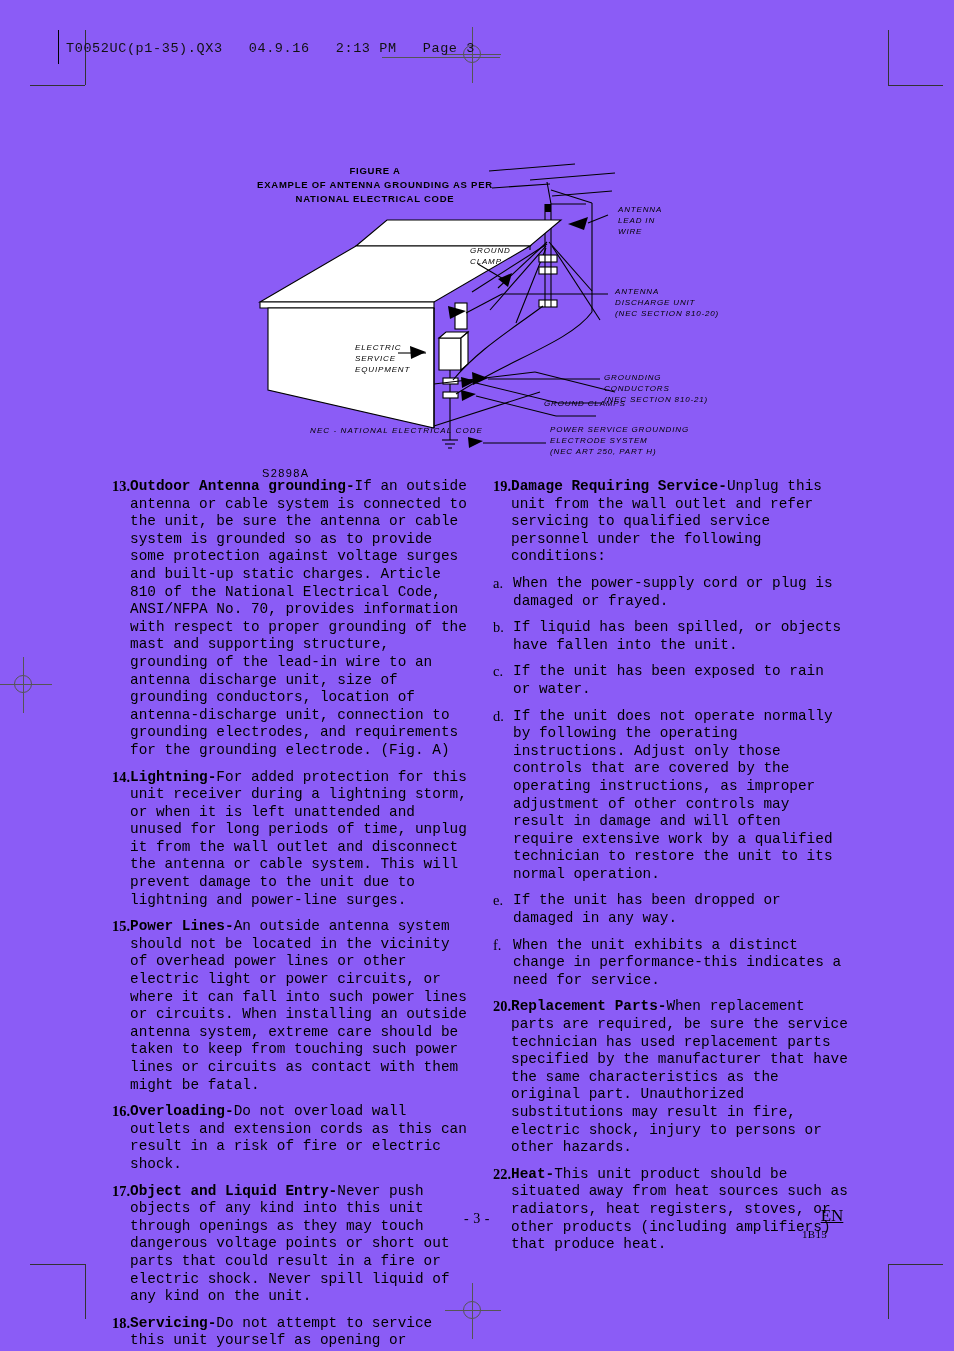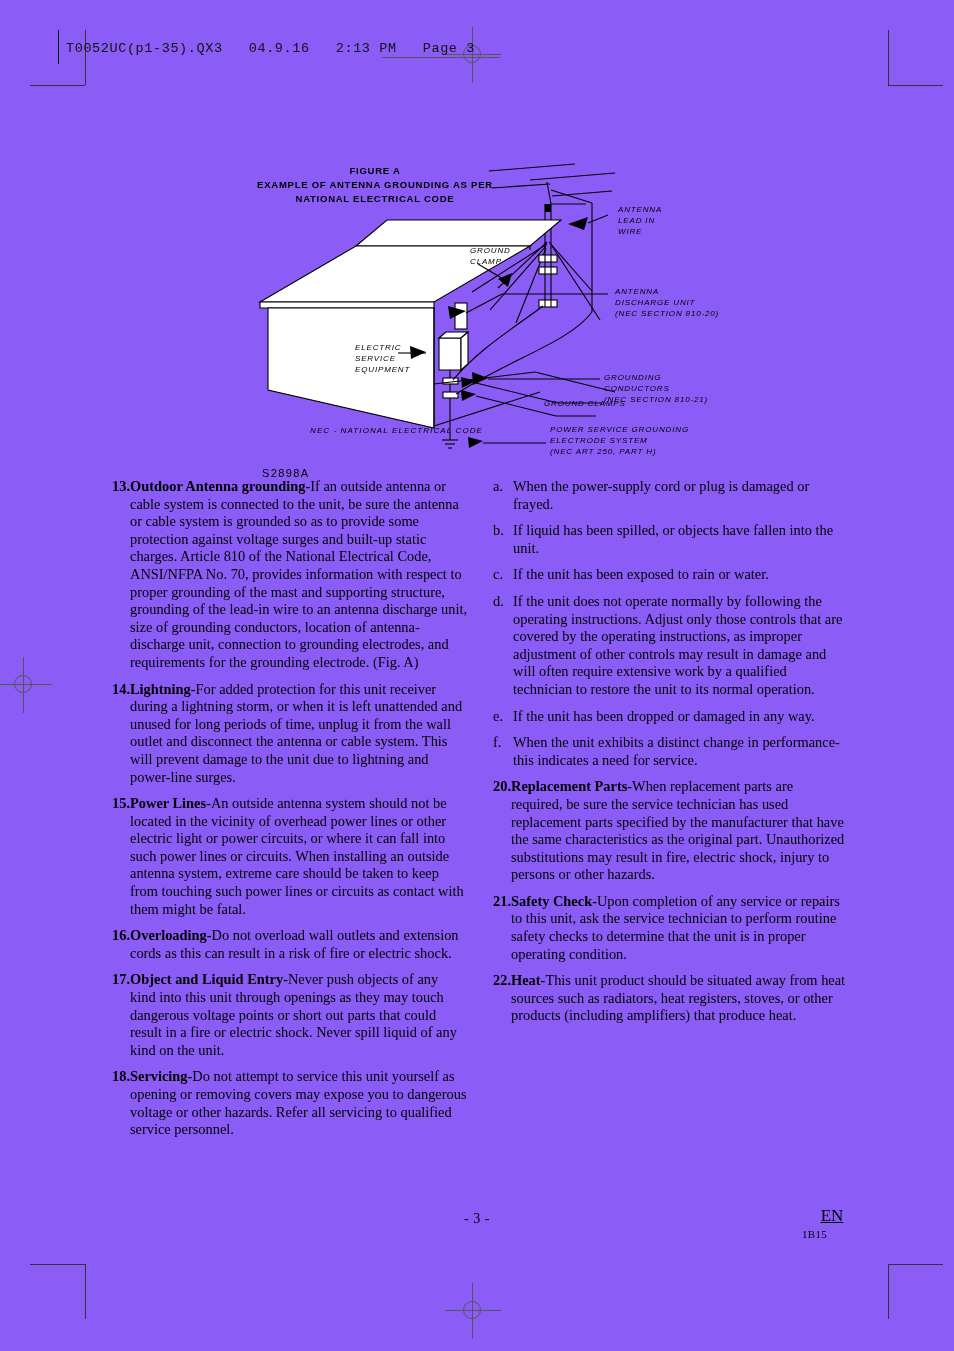--- a/index.html
+++ b/index.html
@@ -153,20 +153,21 @@
     flex: 0 0 auto;
     font-weight: bold;
     white-space: nowrap;
   }
   .item .num.letter {
     width: 20px;
     font-weight: normal;
   }
   .item .body {
     flex: 1 1 auto;
+    font-family: Liberation Mono, monospace;
   }
   .item .body .lead {
     font-weight: bold;
   }
 
   
   .pagenum {
     position: absolute;
     left: 0;
     top: 1211px;
@@ -381,20 +382,24 @@
           <span class="num">17.</span>
           <span class="body"><span class="lead">Object and Liquid Entry-</span><span>Never push objects of any kind into this unit through openings as they may touch dangerous voltage points or short out parts that could result in a fire or electric shock. Never spill liquid of any kind on the unit.</span></span>
         </div>
         <div class="item">
           <span class="num">18.</span>
           <span class="body"><span class="lead">Servicing-</span><span>Do not attempt to service this unit yourself as opening or removing covers may expose you to dangerous voltage or other hazards. Refer all servicing to qualified service personnel.</span></span>
         </div>
       </div>
     <div class="col" id="right-col">
         <div class="item">
+          <span class="num">19.</span>
+          <span class="body"><span class="lead">Damage Requiring Service-</span><span>Unplug this unit from the wall outlet and refer servicing to qualified service personnel under the following conditions:</span></span>
+        </div>
+        <div class="item">
           <span class="num letter">a.</span>
           <span class="body"><span>When the power-supply cord or plug is damaged or frayed.</span></span>
         </div>
         <div class="item">
           <span class="num letter">b.</span>
           <span class="body"><span>If liquid has been spilled, or objects have fallen into the unit.</span></span>
         </div>
         <div class="item">
           <span class="num letter">c.</span>
           <span class="body"><span>If the unit has been exposed to rain or water.</span></span>
@@ -407,24 +412,20 @@
           <span class="num letter">e.</span>
           <span class="body"><span>If the unit has been dropped or damaged in any way.</span></span>
         </div>
         <div class="item">
           <span class="num letter">f.</span>
           <span class="body"><span>When the unit exhibits a distinct change in performance-this indicates a need for service.</span></span>
         </div>
         <div class="item">
           <span class="num">20.</span>
           <span class="body"><span class="lead">Replacement Parts-</span><span>When replacement parts are required, be sure the service technician has used replacement parts specified by the manufacturer that have the same characteristics as the original part. Unauthorized substitutions may result in fire, electric shock, injury to persons or other hazards.</span></span>
-        </div>
-        <div class="item">
-          <span class="num">21.</span>
-          <span class="body"><span class="lead">Safety Check-</span><span>Upon completion of any service or repairs to this unit, ask the service technician to perform routine safety checks to determine that the unit is in proper operating condition.</span></span>
         </div>
         <div class="item">
           <span class="num">22.</span>
           <span class="body"><span class="lead">Heat-</span><span>This unit product should be situated away from heat sources such as radiators, heat registers, stoves, or other products (including amplifiers) that produce heat.</span></span>
         </div>
       </div>
   </div>
 
   <div class="pagenum">- 3 -</div>
   <div class="lang">EN</div>

